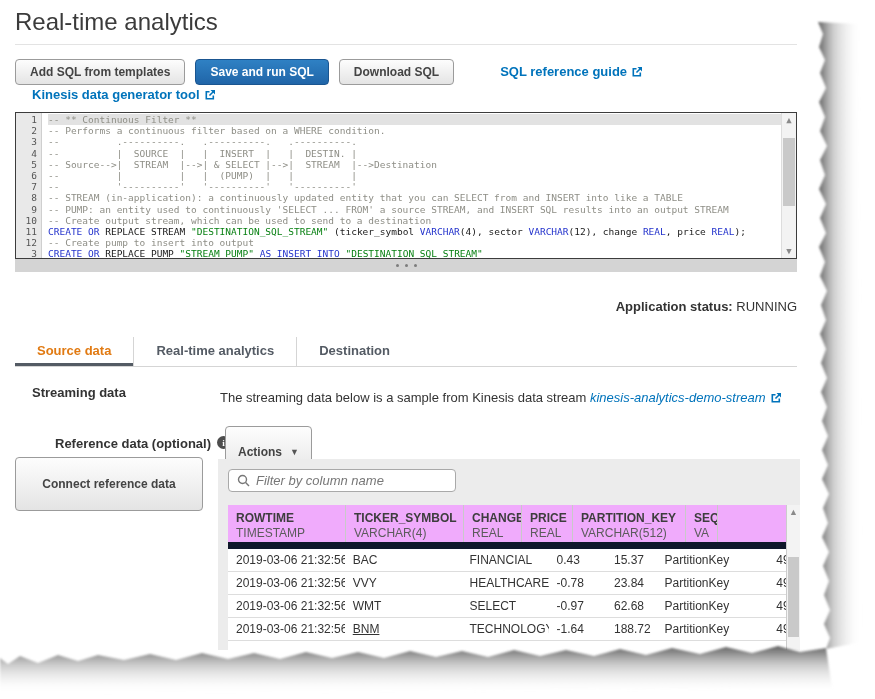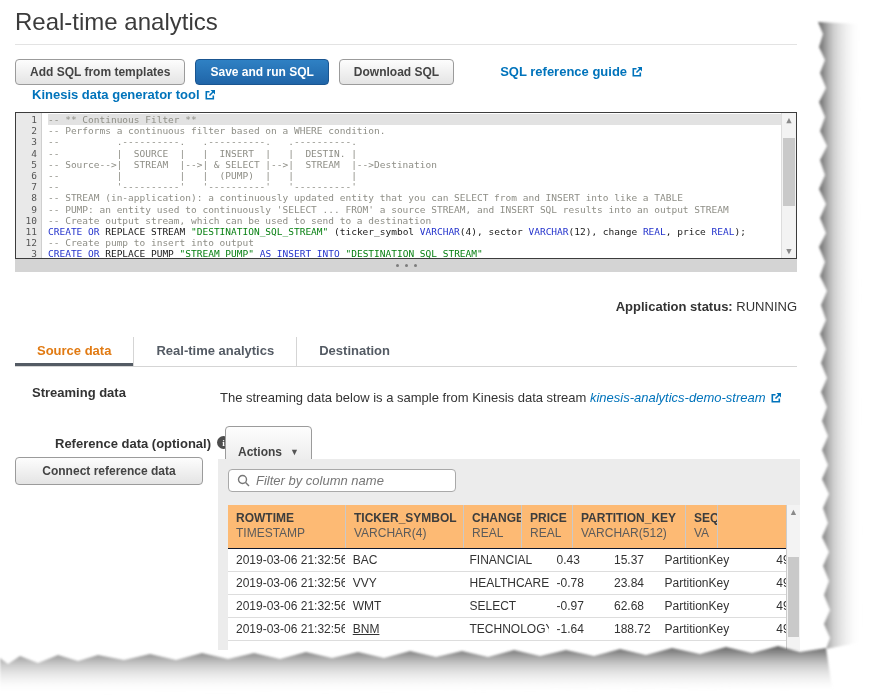--- a/index.html
+++ b/index.html
@@ -55,37 +55,37 @@
   
   .lbl{font-size:13px; font-weight:bold; color:#333;}
   .streaming-label{position:absolute; left:32px; top:385px;}
   .radio-row{position:absolute; left:15px; top:401px; display:flex; align-items:center; gap:7px; font-size:13px; color:#333; cursor:pointer;}
   .radio{width:14px; height:14px; border-radius:50%; background:#1f72bf; position:relative; flex:0 0 auto;}
   .radio::after{content:""; position:absolute; left:2.5px; top:2.5px; width:9px; height:9px; border-radius:50%;
                 background:#1f72bf; border:2px solid #fff;}
   .ref-label{position:absolute; left:15px; top:436px; display:flex; align-items:flex-start; gap:6px;margin-left:40px;}
   .info-icon{width:13px; height:13px; border-radius:50%; background:#4d4d4d; color:#fff; font-size:9px; font-weight:bold;
              display:inline-flex; align-items:center; justify-content:center; font-family:"Liberation Serif",serif; cursor:pointer;}
-  .connect-btn{position:absolute; left:15px; top:457px; width:188px; padding:6px 0;}
+  .connect-btn{position:absolute; left:15px; top:457px; width:188px; padding:19px 0;}
 
   
   .sample-text{position:absolute; left:220px; top:390px; font-size:13px; color:#333;}
   .sample-text a{color:var(--accent); text-decoration:none; font-weight:normal;font-style:italic;}
   .actions-btn{position:absolute; left:225px; top:426px; padding:18px 12px;}
   .actions-btn .caret{font-size:9px; color:#555; margin-left:8px; vertical-align:1px;}
 
   .panel{position:absolute; left:218px; top:459px; width:582px; height:191px; background:#ececec;}
   .filter-wrap{position:absolute; left:10px; top:10px; width:228px; height:23px; background:#fff;
                border:1px solid #a9a9a9; border-radius:4px; display:flex; align-items:center; padding:0 8px; gap:6px;}
   .filter-wrap input{border:none; outline:none; flex:1; font-size:13px; font-style:italic; color:#555;
                      font-family:"Liberation Sans",sans-serif; background:transparent; min-width:0;}
   .filter-wrap input::placeholder{color:#777; font-style:italic;}
 
   .grid{position:absolute; left:10px; top:46px; width:572px; height:145px; background:#fff; overflow:hidden;}
-  .grid-head{display:flex; background:#fdba74; border-bottom:1px solid #0f172a; height:44px;}
+  .grid-head{display:flex; background:#f0abfc; border-bottom:7px solid #0f172a; height:44px;}
   .grid-head .col{border-right:1px solid #c9c9c9; padding:6px 0 0 8px; overflow:hidden; white-space:nowrap;}
   .grid-head .cname{display:block; font-size:12px; font-weight:bold; color:#3d3d3d;}
   .grid-head .ctype{display:block; font-size:12px; color:#5b5b5b; margin-top:1px;}
   .grid-row{display:flex; height:23px; border-bottom:1px solid #ddd; background:#fff;}
   .grid-row .cell{padding:4px 0 0 8px; font-size:12px; color:#333; overflow:hidden; white-space:nowrap;}
   .grid-scroll{position:absolute; right:0; top:0; bottom:0; width:14px; background:#f3f3f3; border-left:1px solid #ccc;}
   .grid-scroll .thumb{top:52px; height:80px;}
 
   
   .tear{position:absolute; left:0; top:0; width:875px; height:699px; pointer-events:none; z-index:50;}

